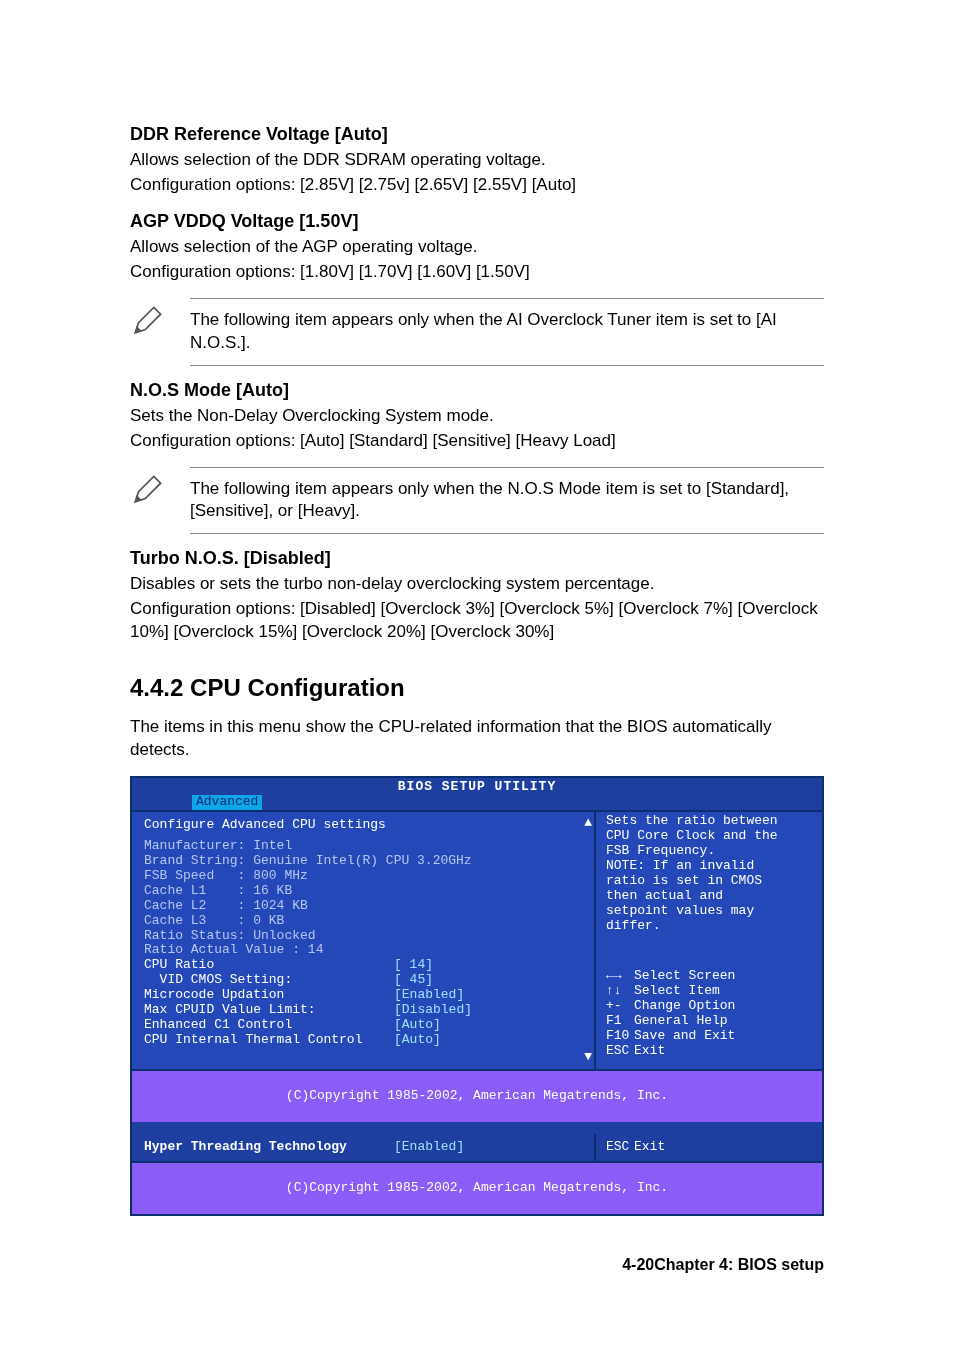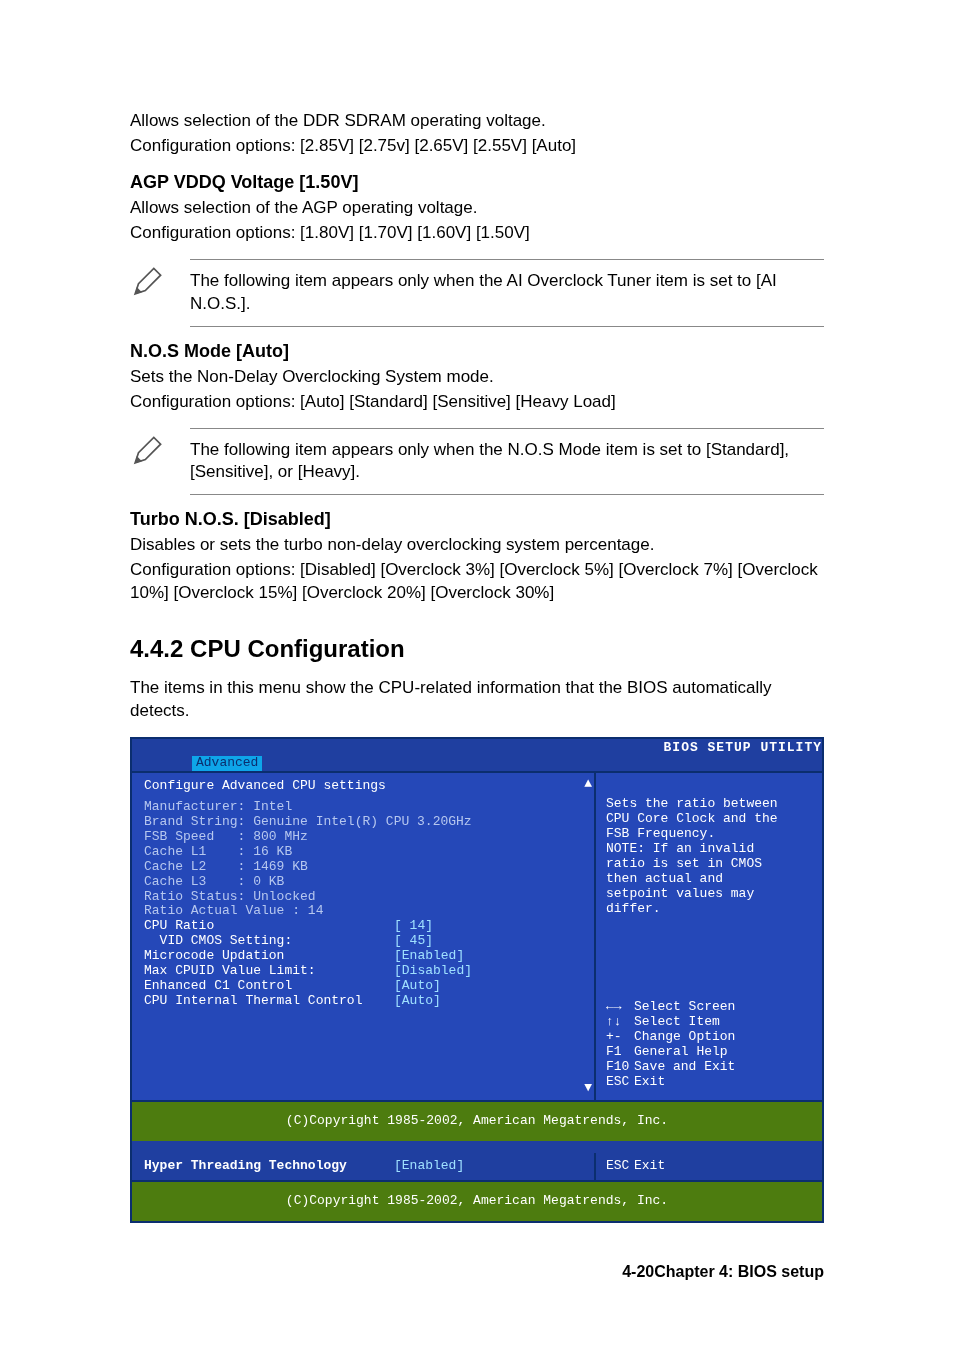--- a/index.html
+++ b/index.html
@@ -53,21 +53,21 @@
   .bios-box {
     margin-top: 14px;
     border: 2px solid #0b2e6f;
     font-family: "Courier New", monospace;
     font-size: 13px;
     background: #1f3fa0;
     color: #fff;
     line-height: 1.15;
   }
   .bios-title {
-    text-align: right;
+    text-align: center;
     color: #fff;
     font-weight: bold;
     padding: 2px 0 0 0;
     letter-spacing: 1px;
   }
   .bios-tabrow {
     padding-left: 60px;
   }
   .bios-tab {
     display: inline-block;
@@ -82,44 +82,44 @@
     background: #2548b8;
   }
   .bios-left {
     flex: 1;
     padding: 6px 8px 10px 12px;
     position: relative;
     border-right: 2px solid #0b2e6f;
   }
   .bios-right {
     width: 210px;
-    padding: 24px 6px 10px 10px;
+    padding: 2px 6px 10px 10px;
     position: relative;
     color: #fff;
   }
   .wht { color: #fff; }
   .cyn { color: #9fe0ff; }
   .sub { color: #b6c7ef; }
   .bios-line { white-space: pre; }
   .bios-hint { color:#fff; }
-  .bios-keys { margin-top: 84px; }
+  .bios-keys { margin-top: 36px; }
   .bios-keys .k { display:inline-block; width:28px; }
   .bios-scroll-up, .bios-scroll-dn {
     position: absolute;
     right: 2px;
     color: #fff;
   }
   .bios-scroll-up { top: 4px; }
   .bios-scroll-dn { bottom: 4px; }
   .bios-copyright {
     text-align: center;
-    background: #4d7c0f;
+    background: #8b5cf6;
     color: #fff;
     border-top: 2px solid #0b2e6f;
-    padding: 12px 0;
+    padding: 18px 0;
   }
   .bios-lower {
     margin-top: 12px;
     display: flex;
   }
   .bios-lower-left {
     flex: 1;
     padding: 6px 8px 6px 12px;
     border-right: 2px solid #0b2e6f;
   }
@@ -133,20 +133,21 @@
     justify-content: flex-end;
     font-size: 16px;
     font-weight: bold;
   }
 </style>
 </head>
 <body>
 
 <div class="page">
 
+  <div class="section-title">DDR Reference Voltage [Auto]</div>
   <div class="body-text">Allows selection of the DDR SDRAM operating voltage.</div>
   <div class="body-text">Configuration options: [2.85V] [2.75v] [2.65V] [2.55V] [Auto]</div>
 
   <div class="section-title">AGP VDDQ Voltage [1.50V]</div>
   <div class="body-text">Allows selection of the AGP operating voltage.</div>
   <div class="body-text">Configuration options: [1.80V] [1.70V] [1.60V] [1.50V]</div>
 
   <div class="note-block">
     <div class="note-icon">
       <svg viewBox="0 0 40 40" width="34" height="34">
@@ -186,21 +187,21 @@
     <div class="bios-body">
       <div class="bios-left">
         <span class="bios-scroll-up">▲</span>
         <div class="bios-line wht">Configure Advanced CPU settings</div>
         <div style="height:6px"></div>
         <div class="bios-line sub">Manufacturer: Intel</div>
         <div class="bios-line sub">Brand String: Genuine Intel(R) CPU 3.20GHz</div>
         <div class="bios-line sub">FSB Speed   : 800 MHz</div>
         <div class="bios-line sub"></div>
         <div class="bios-line sub">Cache L1    : 16 KB</div>
-        <div class="bios-line sub">Cache L2    : 1469 KB</div>
+        <div class="bios-line sub">Cache L2    : 1024 KB</div>
         <div class="bios-line sub">Cache L3    : 0 KB</div>
         <div class="bios-line sub"></div>
         <div class="bios-line sub">Ratio Status: Unlocked</div>
         <div class="bios-line sub">Ratio Actual Value : 14</div>
 
         <div class="bios-line"><span class="wht" style="display:inline-block;width:250px">CPU Ratio</span><span class="cyn">[ 14]</span></div>
         <div class="bios-line"><span class="wht" style="display:inline-block;width:250px">  VID CMOS Setting:</span><span class="cyn">[ 45]</span></div>
         <div class="bios-line"><span class="wht" style="display:inline-block;width:250px">Microcode Updation</span><span class="cyn">[Enabled]</span></div>
         <div class="bios-line"><span class="wht" style="display:inline-block;width:250px">Max CPUID Value Limit:</span><span class="cyn">[Disabled]</span></div>
         <div class="bios-line"><span class="wht" style="display:inline-block;width:250px">Enhanced C1 Control</span><span class="cyn">[Auto]</span></div>

